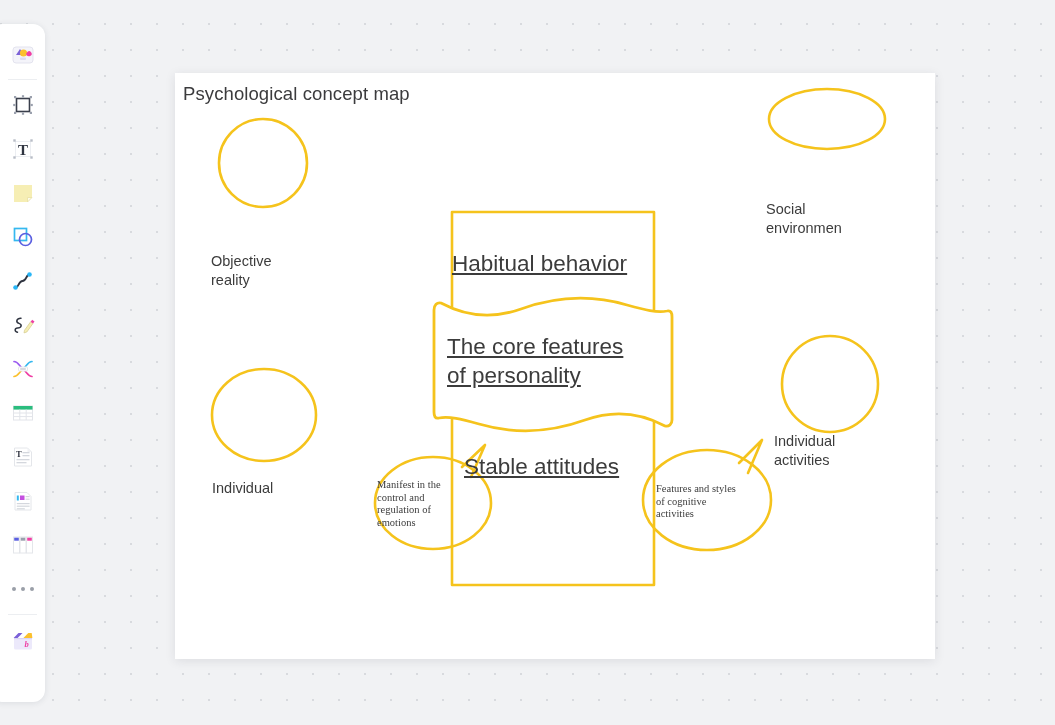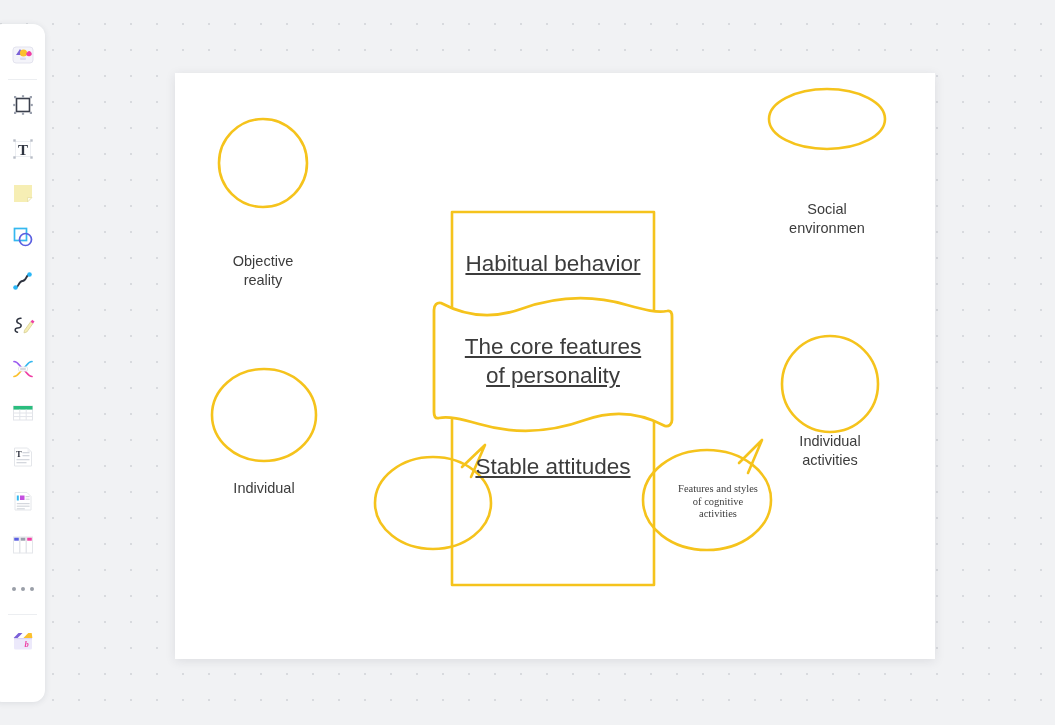--- a/index.html
+++ b/index.html
@@ -90,21 +90,21 @@
 
   
   #diagram {
     position: absolute;
     left: 0; top: 0;
     width: 760px; height: 586px;
   }
 
   .node-label {
     position: absolute;
-    text-align: center;
+    text-align: left;
     color: #3c3c3c;
     pointer-events: none;
     white-space: pre-line;
   }
   .lbl-ellipse { font-size: 14.5px; line-height: 19px; }
   .lbl-big     { font-size: 22.5px; line-height: 29px; text-decoration: underline; }
   .lbl-bubble  {
     font-family: "Liberation Serif", serif;
     font-size: 10.5px;
     line-height: 12.5px;
@@ -272,20 +272,21 @@
         <path d="M14.4 12 L19.3 7 h3.4 L23.4 12 z" fill="#fbc02d"></path>
         <rect x="5" y="12" width="18" height="1.2" fill="#d9d3f5"></rect>
         <text x="17.5" y="21" font-family="Liberation Serif, serif" font-size="8.5" font-style="italic" font-weight="bold" text-anchor="middle" fill="#ef3ea4">b</text>
       </svg>
     </div>
 
   </div>
 
   <div id="page">
 
+    <div id="page-title">Psychological concept map</div>
 
     <svg id="diagram" viewBox="0 0 760 586">
       <g fill="none" stroke="#f5c31c" stroke-width="2.6" stroke-linejoin="round" stroke-linecap="round">
 
         <rect x="277" y="139" width="202" height="373" fill="#ffffff" stroke="#f5c31c" stroke-width="2.6"></rect>
 
         <path d="M259 237
                  C 259 232 262 229 266 230
                  C 292 244 318 246 346 236
                  C 382 223 418 222 452 232
@@ -310,35 +311,39 @@
         </g>
         <g>
           <ellipse cx="532" cy="427" rx="64" ry="50"></ellipse>
           <path d="M564 390 L587 367 L573 400"></path>
         </g>
       </g>
     </svg>
 
     <div class="node-label lbl-big" style="left:277px; top:176px; width:202px;">Habitual behavior</div>
 
-    <div class="node-label lbl-big" style="left:277px; top:379px; width:202px;">Stable attitudes</div>
+    <div class="node-label lbl-big" style="left:277px; top:379px; width:202px;padding-left:12px;">Stable attitudes</div>
 
     <div class="node-label lbl-ellipse" style="left:36px; top:179px; width:104px;">Objective
 reality</div>
 
     <div class="node-label lbl-big" style="left:272px; top:259px; width:212px;">The core features
 of personality</div>
 
     <div class="node-label lbl-ellipse" style="left:591px; top:127px; width:122px;">Social
 environmen</div>
 
     <div class="node-label lbl-ellipse" style="left:37px; top:406px; width:104px;">Individual</div>
 
     <div class="node-label lbl-ellipse" style="left:599px; top:359px; width:112px;">Individual
 activities</div>
 
+    <div class="node-label lbl-bubble" style="left:202px; top:406px; width:112px;">Manifest in the
+control and
+regulation of
+emotions</div>
 
     <div class="node-label lbl-bubble" style="left:481px; top:410px; width:124px;">Features and styles
 of cognitive
 activities</div>
 
   </div>
 </div>
 
 </body></html>

